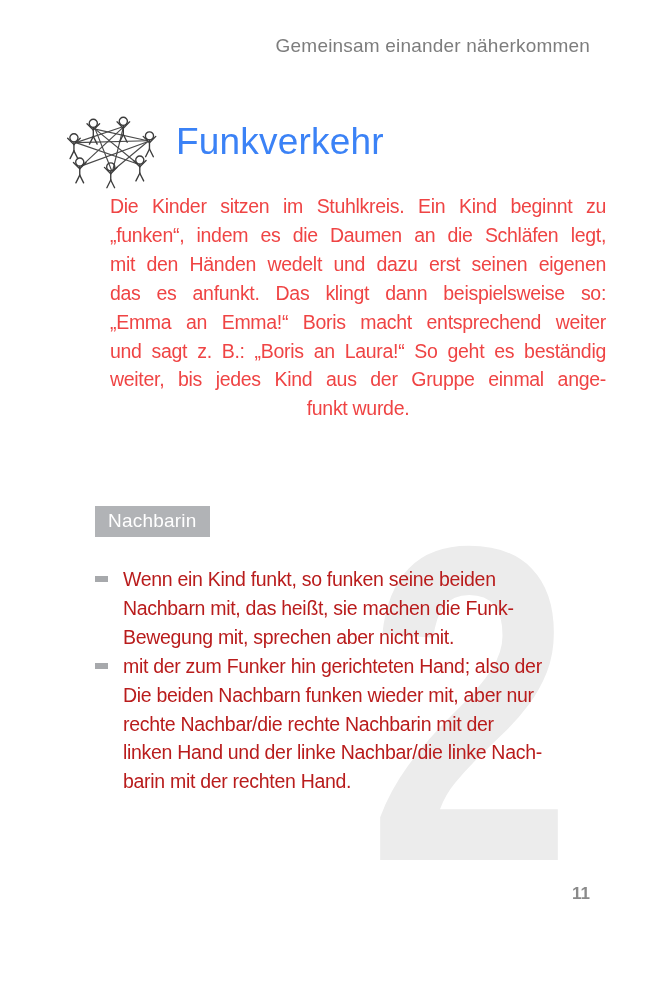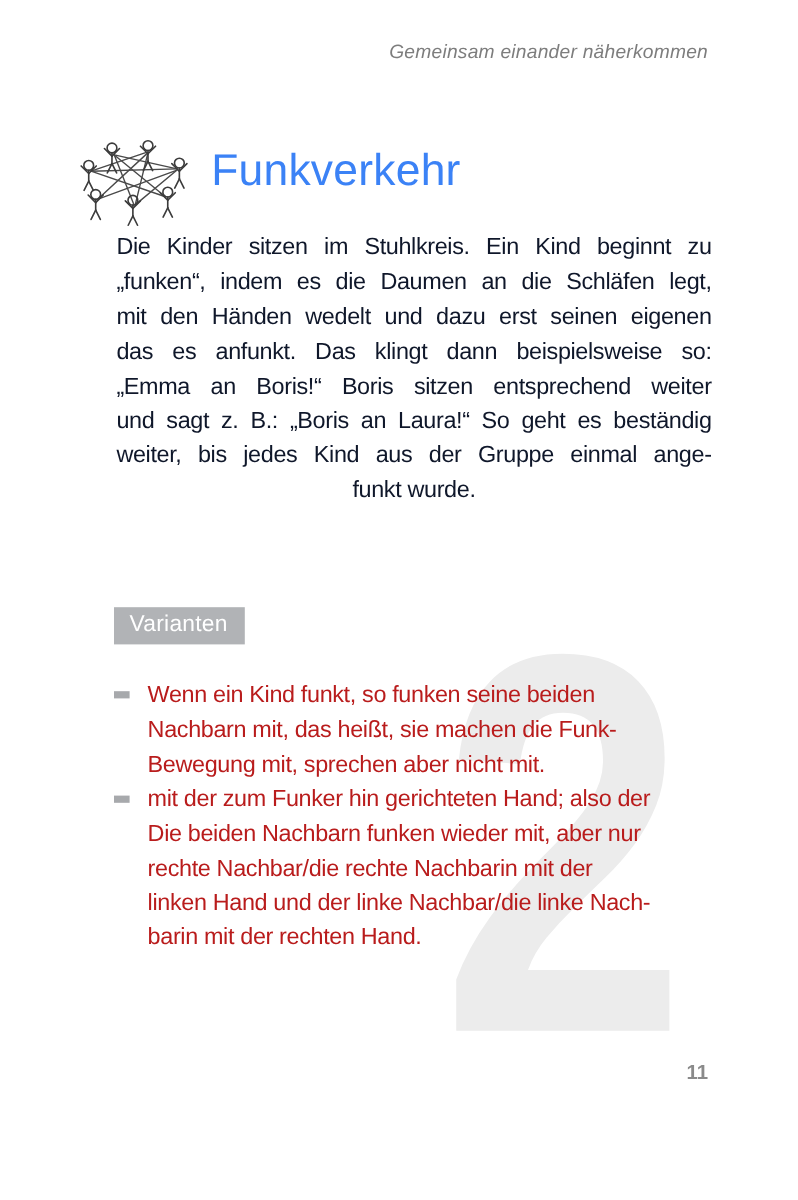--- a/index.html
+++ b/index.html
@@ -31,22 +31,21 @@
     transform: scaleX(0.82);
     transform-origin: center;
     z-index: 0;
     user-select: none;
   }
 
   .running-head {
     position: absolute;
     top: 35px;
     right: 75px;
-    font-style: italic;
-    font-size: 16px;
+    font-size: 19px;
     letter-spacing: 0.2px;
     color: #7d7d7d;
     z-index: 2;
   }
 
   .title-icon {
     position: absolute;
     left: 57px;
     top: 102px;
     width: 122px;
@@ -61,27 +60,27 @@
     margin: 0;
     font-size: 37px;
     font-weight: 400;
     letter-spacing: 0.2px;
     color: #3b82f6;
     z-index: 2;
   }
 
   .description {
     position: absolute;
-    left: 97px;
+    left: 110px;
     top: 192px;
     width: 496px;
     font-size: 19.5px;
     line-height: 28.9px;
     letter-spacing: -0.3px;
-    color: #0f172a;
+    color: #ef4444;
     z-index: 2;
   }
   .jline { text-align: justify; text-align-last: justify; text-justify: inter-word; }
   .jline-last { text-align: center; }
 
   .variants-badge {
     position: absolute;
     left: 95px;
     top: 506px;
     display: inline-block;
@@ -169,27 +168,27 @@
     <use href="#kid" transform="translate(85,60)"></use>
   </svg>
 
   <h1 class="page-title">Funkverkehr</h1>
 
   <div class="description">
     <div class="jline">Die Kinder sitzen im Stuhlkreis. Ein Kind beginnt zu</div>
     <div class="jline">„funken“, indem es die Daumen an die Schläfen legt,</div>
     <div class="jline">mit den Händen wedelt und dazu erst seinen eigenen</div>
     <div class="jline">das es anfunkt. Das klingt dann beispielsweise so:</div>
-    <div class="jline">„Emma an Boris!“ Boris sitzen entsprechend weiter</div>
+    <div class="jline">„Emma an Emma!“ Boris macht entsprechend weiter</div>
     <div class="jline">und sagt z. B.: „Boris an Laura!“ So geht es beständig</div>
     <div class="jline">weiter, bis jedes Kind aus der Gruppe einmal ange-</div>
     <div class="jline-last">funkt wurde.</div>
   </div>
 
-  <div class="variants-badge">Varianten</div>
+  <div class="variants-badge">Nachbarin</div>
 
   <div class="variants-list">
 
     <div class="variant-item">
       <span class="bullet-marker"></span>
       <div class="variant-lines">
         <div>Wenn ein Kind funkt, so funken seine beiden</div>
         <div>Nachbarn mit, das heißt, sie machen die Funk-</div>
         <div>Bewegung mit, sprechen aber nicht mit.</div>
       </div>

